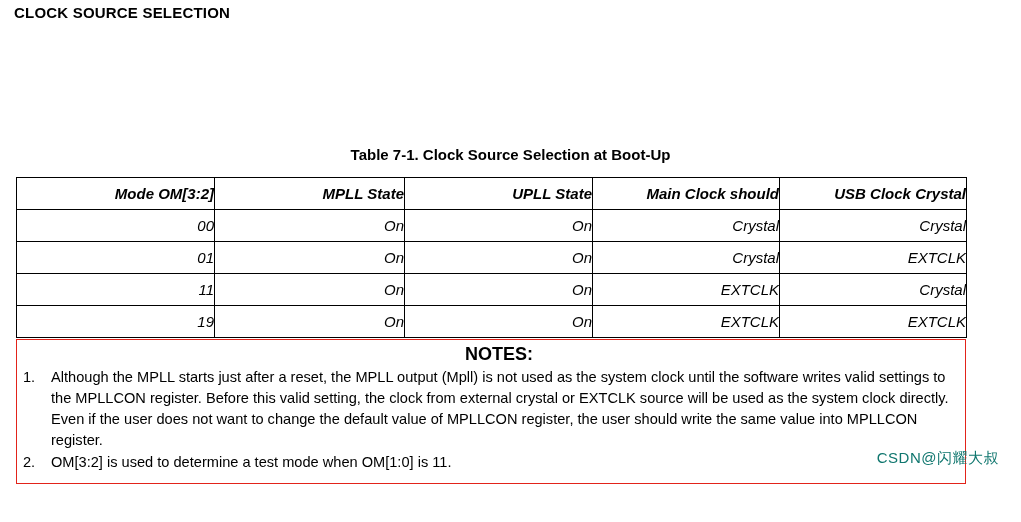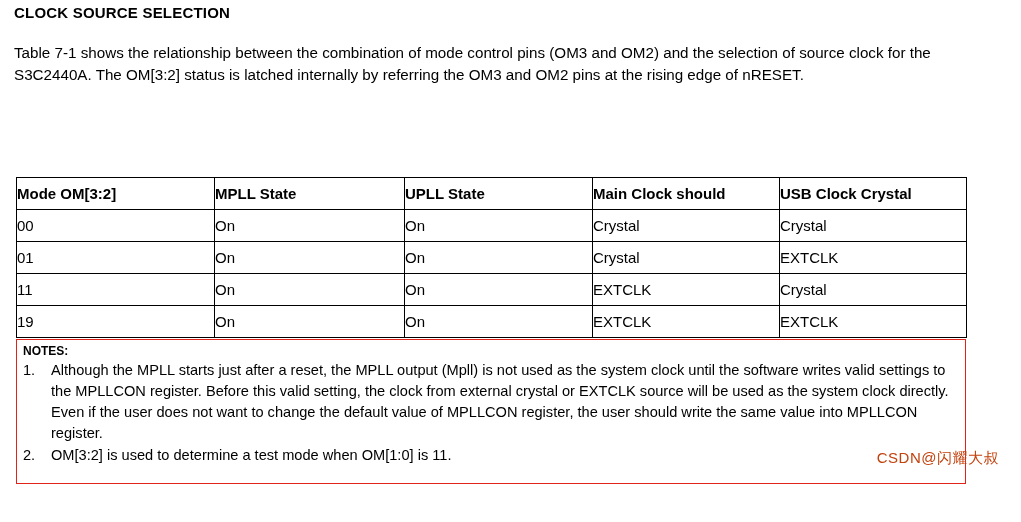--- a/index.html
+++ b/index.html
@@ -52,25 +52,26 @@
     position: absolute;
     left: 16px;
     top: 177px;
     border-collapse: collapse;
     width: 950px;
     table-layout: fixed;
   }
   table.clock-table th,
   table.clock-table td {
     border: 1.5px solid #000000;
-    text-align: left;
+    text-align: right;
     font-size: 15px;
     height: 31px;
     padding: 0;
     vertical-align: middle;
+    font-style: italic;
   }
   table.clock-table th {
     font-weight: bold;
   }
   .col1 { width: 198px; }
   .col2 { width: 190px; }
   .col3 { width: 188px; }
   .col4 { width: 187px; }
   .col5 { width: 187px; }
 
@@ -78,23 +79,24 @@
     position: absolute;
     left: 16px;
     top: 339px;
     width: 950px;
     height: 145px;
     box-sizing: border-box;
     border: 1.5px solid #e2231a;
     padding: 4px 8px 4px 6px;
   }
   .notes-title {
-    font-size: 12px;
-    font-weight: bold;
-    margin: 0 0 2px 0;
+    font-size: 18px;
+    font-weight: bold;
+    margin: 0 0 2px 18px;
+    text-align: center;
   }
   .notes-list {
     margin: 0;
     padding: 0;
     list-style: none;
   }
   .note-item {
     display: flex;
     font-size: 14.6px;
     line-height: 21px;
@@ -106,35 +108,35 @@
     text-align: left;
   }
   .note-text {
     flex: 1 1 auto;
   }
   .watermark {
     position: absolute;
     right: 22px;
     bottom: 6px;
     font-size: 15px;
-    color: #c2410c;
+    color: #0f766e;
     font-family: "Liberation Sans", sans-serif;
     letter-spacing: 0.5px;
     white-space: nowrap;
   }
 </style>
 </head>
 <body>
 
 <div class="page">
 
   <div class="section-title">CLOCK SOURCE SELECTION</div>
 
-  <div class="intro">Table 7-1 shows the relationship between the combination of mode control pins (OM3 and OM2) and the selection of source clock for the S3C2440A. The OM[3:2] status is latched internally by referring the OM3 and OM2 pins at the rising edge of nRESET.</div>
-
+
+  <div class="table-caption">Table 7-1. Clock Source Selection at Boot-Up</div>
 
   <table class="clock-table">
     <colgroup>
       <col class="col1">
         <col class="col2">
         <col class="col3">
         <col class="col4">
         <col class="col5">
     </colgroup>
     <thead>

